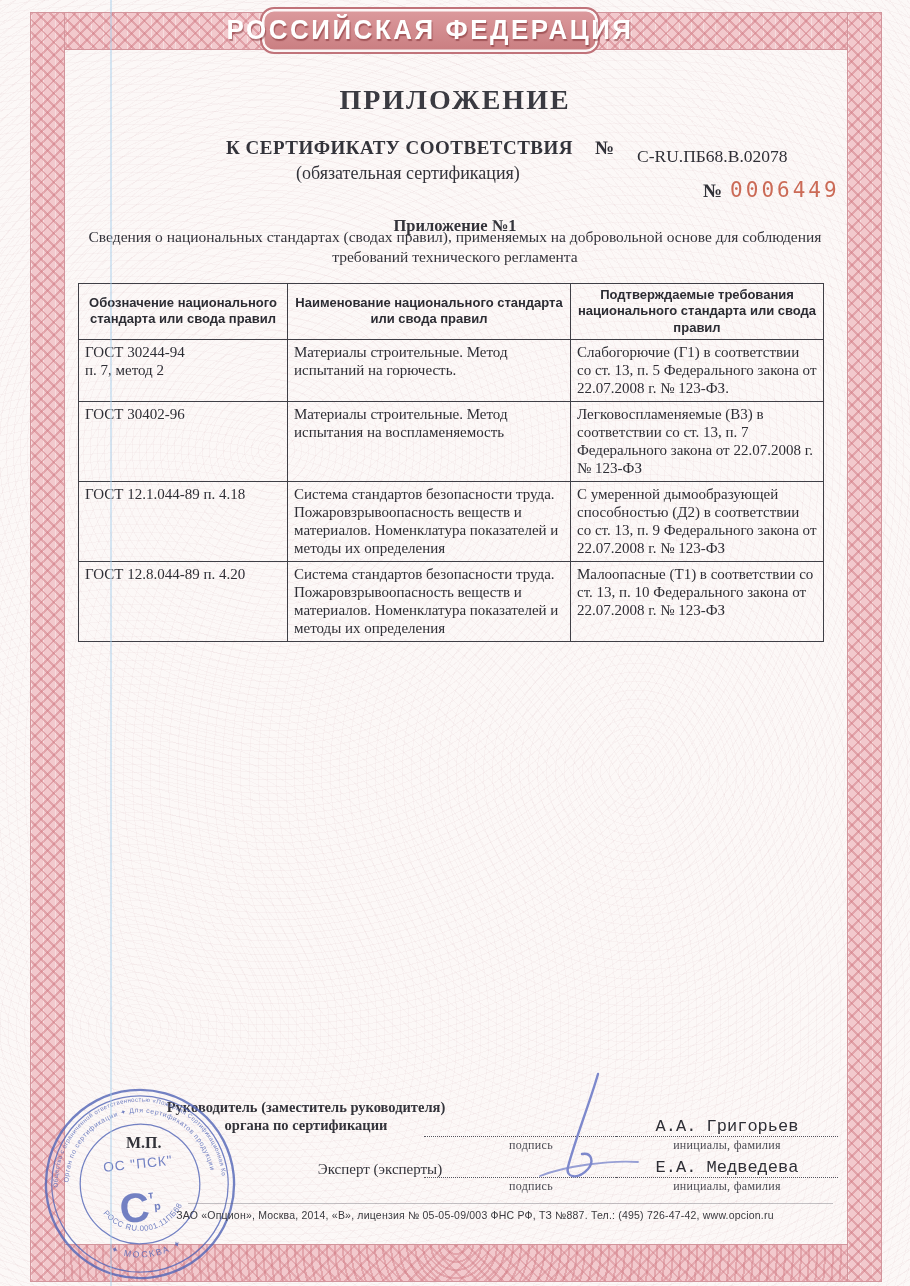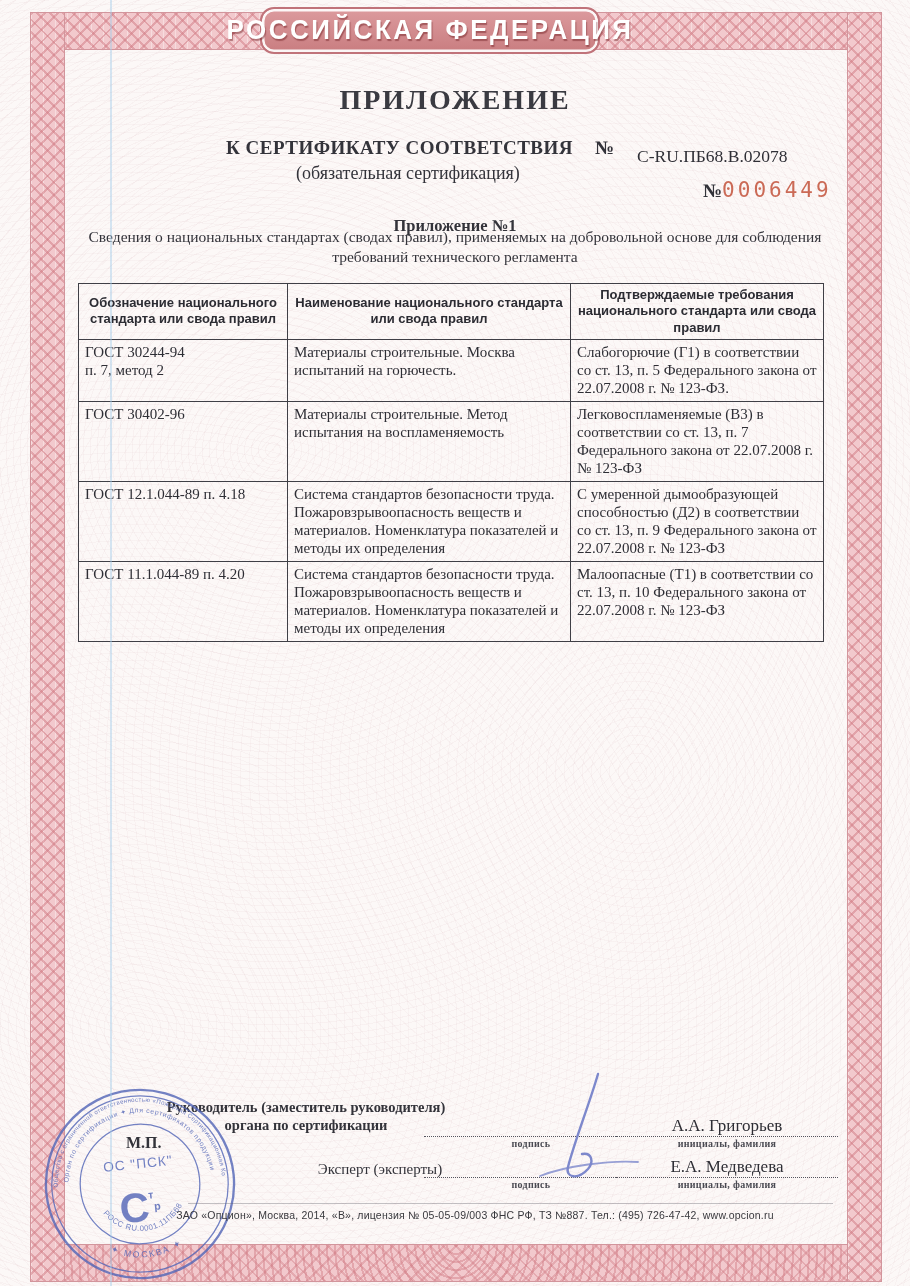--- a/index.html
+++ b/index.html
@@ -50,21 +50,21 @@
   .abs{position:absolute;z-index:3;}
   .doc-title{left:0;right:0;top:84px;text-align:center;font-weight:bold;font-size:28px;letter-spacing:2px;color:#3a3a41;}
   .cert-line{left:226px;top:137px;font-weight:bold;font-size:19px;letter-spacing:.5px;color:#33333a;}
   .cert-line .no{margin-left:22px;font-weight:bold;}
   .cert-number{left:637px;top:146px;font-size:17.5px;color:#2f2f36;}
   .cert-type{left:296px;top:163px;font-size:18px;color:#33333a;}
   .blank-number{left:703px;top:178px;font-size:19px;}
   .blank-number .sign{color:#33333a;font-weight:bold;}
   .blank-number .digits{
     font-family:"DejaVu Sans Mono",monospace;font-size:21px;letter-spacing:3px;
-    color:#cb6a56;
+    color:#cb6a56;margin-left:8px;
   }
   .annex-title{left:0;right:0;top:216px;text-align:center;font-weight:bold;font-size:16.5px;}
   .annex-desc{left:70px;right:70px;top:227px;text-align:center;font-weight:normal;font-size:15.5px;line-height:1.28;}
   
   .tbl-wrap{left:78px;top:283px;width:745px;}
   table.standards{border-collapse:collapse;width:745px;table-layout:fixed;background:transparent;}
   table.standards th,table.standards td{border:1.5px solid #3f3f46;}
   table.standards th{
     font-family:"Liberation Sans",sans-serif;font-weight:bold;font-size:13px;line-height:1.25;
     color:#2c2c33;text-align:center;vertical-align:middle;padding:3px 6px;
@@ -75,22 +75,22 @@
     color:#2e2e35;text-align:left;vertical-align:top;padding:3px 6px 4px 6px;
   }
   td.c0{white-space:pre-line;}
   tr.r1{height:58px;}tr.r2{height:70px;}tr.r3{height:74px;margin-left:18px;}tr.r4{height:77px;}
   
   .mp{left:84px;top:1134px;font-weight:bold;font-size:16px;z-index:4;margin-left:42px;}
   .role-head{left:150px;top:1098px;width:312px;text-align:center;font-weight:bold;font-size:14.5px;line-height:1.25;}
   .role-expert{left:300px;top:1161px;width:160px;text-align:center;font-weight:normal;font-size:15px;}
   .sigcell{width:214px;text-align:center;}
   .sigcell .line{height:26px;border-bottom:1px dotted #55555e;}
-  .sigcell .name{height:26px;border-bottom:1px dotted #55555e;font-size:17px;color:#2e2e35;display:flex;align-items:flex-end;justify-content:center;}
-  .sigcell .cap{font-size:10px;color:#4a4a52;padding-top:1px;letter-spacing:.3px;font-weight:bold;}
+  .sigcell .name{height:26px;border-bottom:1px dotted #55555e;font-size:17px;color:#2e2e35;display:flex;align-items:flex-end;justify-content:center;font-family:Liberation Mono, monospace;}
+  .sigcell .cap{font-size:12px;color:#4a4a52;padding-top:1px;letter-spacing:.3px;}
   .sig1{left:424px;top:1110px;}
   .sig2{left:424px;top:1151px;}
   .nm1{left:616px;top:1110px;width:222px;}
   .nm2{left:616px;top:1151px;width:222px;}
   
   .stamp{left:42px;top:1086px;width:196px;height:196px;z-index:3;opacity:.82;transform:rotate(-6deg);}
   .scribble{left:520px;top:1072px;width:150px;height:120px;z-index:5;}
   
   .footer-rule{left:188px;top:1203px;width:645px;height:1px;background:rgba(100,100,110,.38);}
   .footer-note{left:165px;top:1209px;width:620px;text-align:center;
@@ -137,35 +137,35 @@
         <tr>
           <th>Обозначение национального стандарта или свода правил</th>
           <th>Наименование национального стандарта или свода правил</th>
           <th>Подтверждаемые требования национального стандарта или свода правил</th>
         </tr>
       </thead>
       <tbody>
         <tr class="r1">
           <td class="c0">ГОСТ 30244-94
 п. 7, метод 2</td>
-          <td>Материалы строительные. Москва испытаний на горючесть.</td>
+          <td>Материалы строительные. Метод испытаний на горючесть.</td>
           <td>Слабогорючие (Г1) в соответствии со ст. 13, п. 5 Федерального закона от 22.07.2008 г. № 123-ФЗ.</td>
         </tr>
         <tr class="r2">
           <td class="c0">ГОСТ 30402-96</td>
           <td>Материалы строительные. Метод испытания на воспламеняемость</td>
           <td>Легковоспламеняемые (В3) в соответствии со ст. 13, п. 7 Федерального закона от 22.07.2008 г. № 123-ФЗ</td>
         </tr>
         <tr class="r3">
           <td class="c0">ГОСТ 12.1.044-89 п. 4.18</td>
           <td>Система стандартов безопасности труда. Пожаровзрывоопасность веществ и материалов. Номенклатура показателей и методы их определения</td>
           <td>С умеренной дымообразующей способностью (Д2) в соответствии со ст. 13, п. 9 Федерального закона от 22.07.2008 г. № 123-ФЗ</td>
         </tr>
         <tr class="r4">
-          <td class="c0">ГОСТ 11.1.044-89 п. 4.20</td>
+          <td class="c0">ГОСТ 12.8.044-89 п. 4.20</td>
           <td>Система стандартов безопасности труда. Пожаровзрывоопасность веществ и материалов. Номенклатура показателей и методы их определения</td>
           <td>Малоопасные (Т1) в соответствии со ст. 13, п. 10 Федерального закона от 22.07.2008 г. № 123-ФЗ</td>
         </tr>
       </tbody>
     </table>
   </div>
 
   <div class="abs mp">М.П.</div>
   <div class="abs role-head">
     <div>Руководитель (заместитель руководителя)</div>

